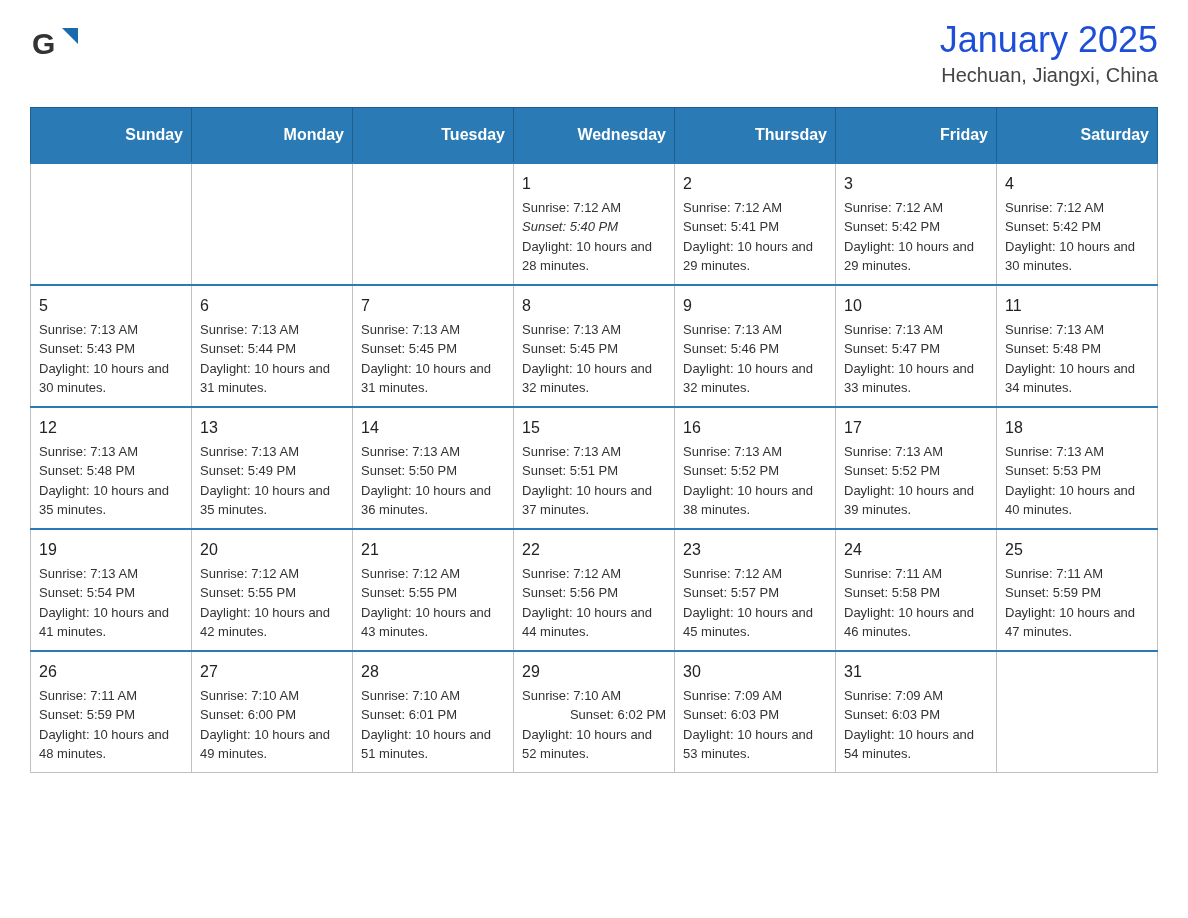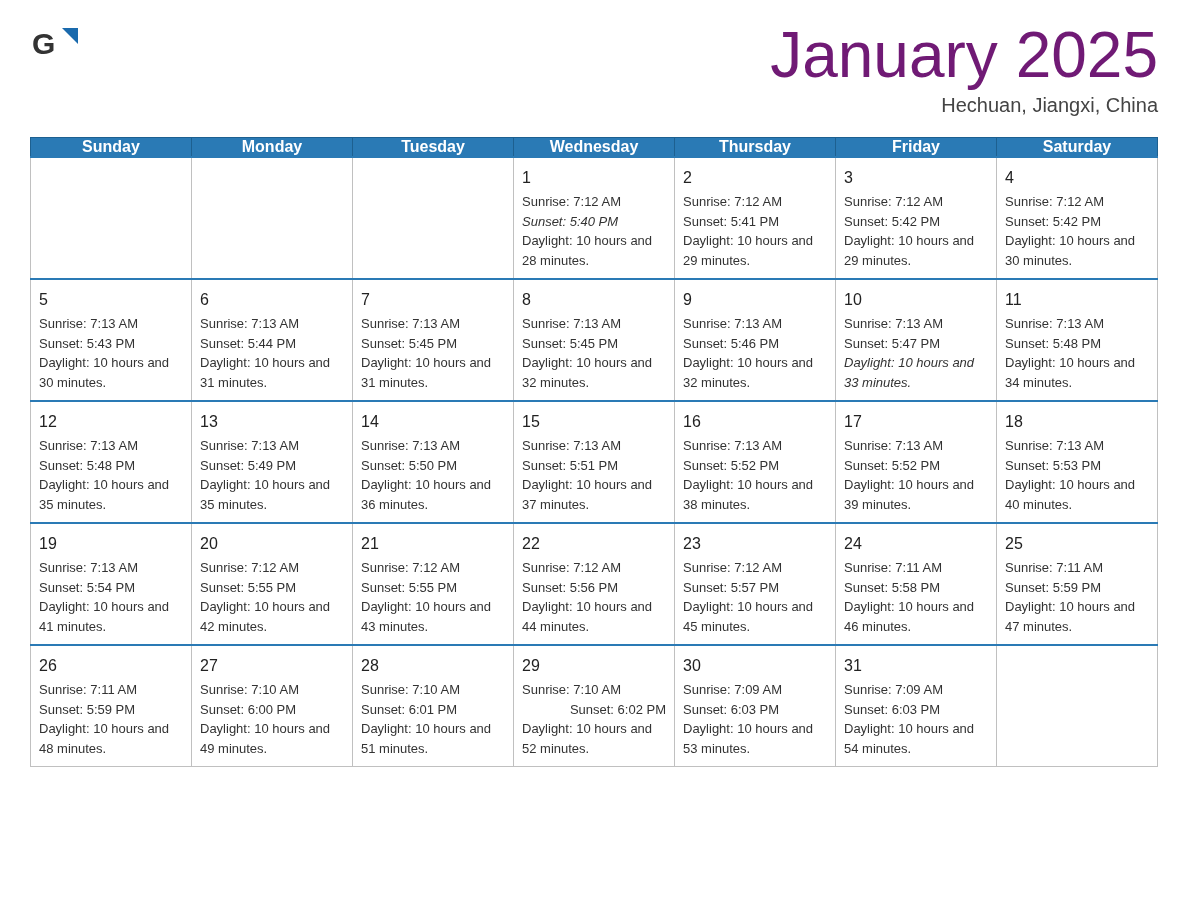--- a/index.html
+++ b/index.html
@@ -18,42 +18,42 @@
     }
     .logo {
       display: flex;
       flex-direction: column;
       align-items: flex-start;
     }
     .title-section {
       text-align: right;
     }
     .month-title {
-      font-size: 64px;
+      font-size: 36px;
       font-weight: normal;
-      color: #701a75;
+      color: #1d4ed8;
       line-height: 1.1;
     }
     .location {
       font-size: 20px;
       color: #444;
       margin-top: 4px;
     }
     table {
       width: 100%;
       border-collapse: collapse;
       table-layout: fixed;
     }
     thead tr th {
       background-color: #2a7ab5;
       color: #ffffff;
       font-size: 16px;
       font-weight: bold;
-      padding: 0 8px;
-      text-align: center;
+      padding: 18px 8px;
+      text-align: right;
       border: 1px solid #1d6090;
     }
     tbody tr td {
       vertical-align: top;
       padding: 8px 8px;
       border: 1px solid #c0c0c0;
       height: 110px;
       font-size: 13px;
       color: #333;
       line-height: 1.5;
@@ -163,21 +163,21 @@
         <td>
           <span class="day-num">9</span>
           <span style="display: block;">Sunrise: 7:13 AM</span>
           <span style="display: block;">Sunset: 5:46 PM</span>
           <span style="display: block;">Daylight: 10 hours and 32 minutes.</span>
         </td>
         <td>
           <span class="day-num">10</span>
           <span style="display: block;">Sunrise: 7:13 AM</span>
           <span style="display: block;">Sunset: 5:47 PM</span>
-          <span style="display: block; font-style: italic;">Daylight: 10 hours and 33 minutes.</span>
+          <span style="display: block;">Daylight: 10 hours and 33 minutes.</span>
         </td>
         <td>
           <span class="day-num">11</span>
           <span style="display: block;">Sunrise: 7:13 AM</span>
           <span style="display: block;">Sunset: 5:48 PM</span>
           <span style="display: block;">Daylight: 10 hours and 34 minutes.</span>
         </td>
       </tr>
       <tr>
         <td>

